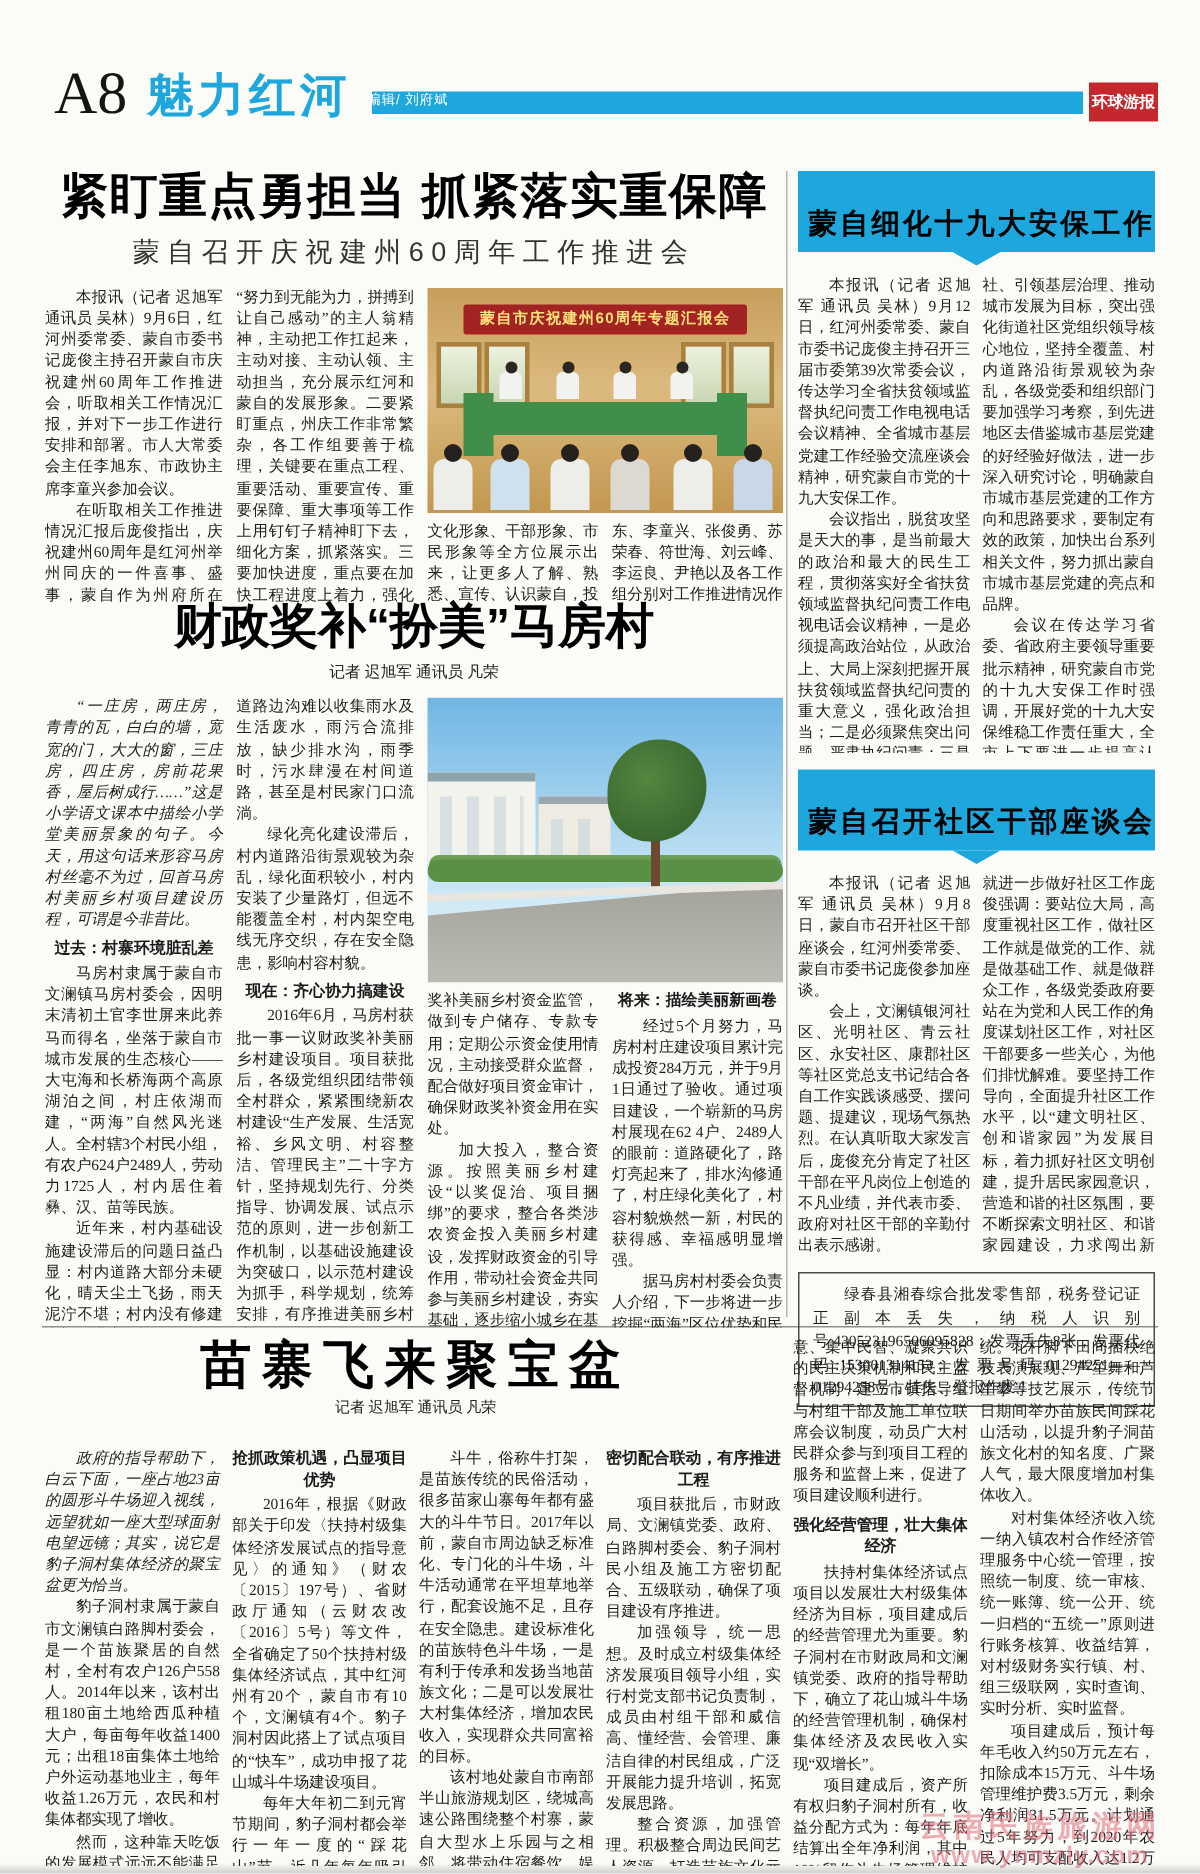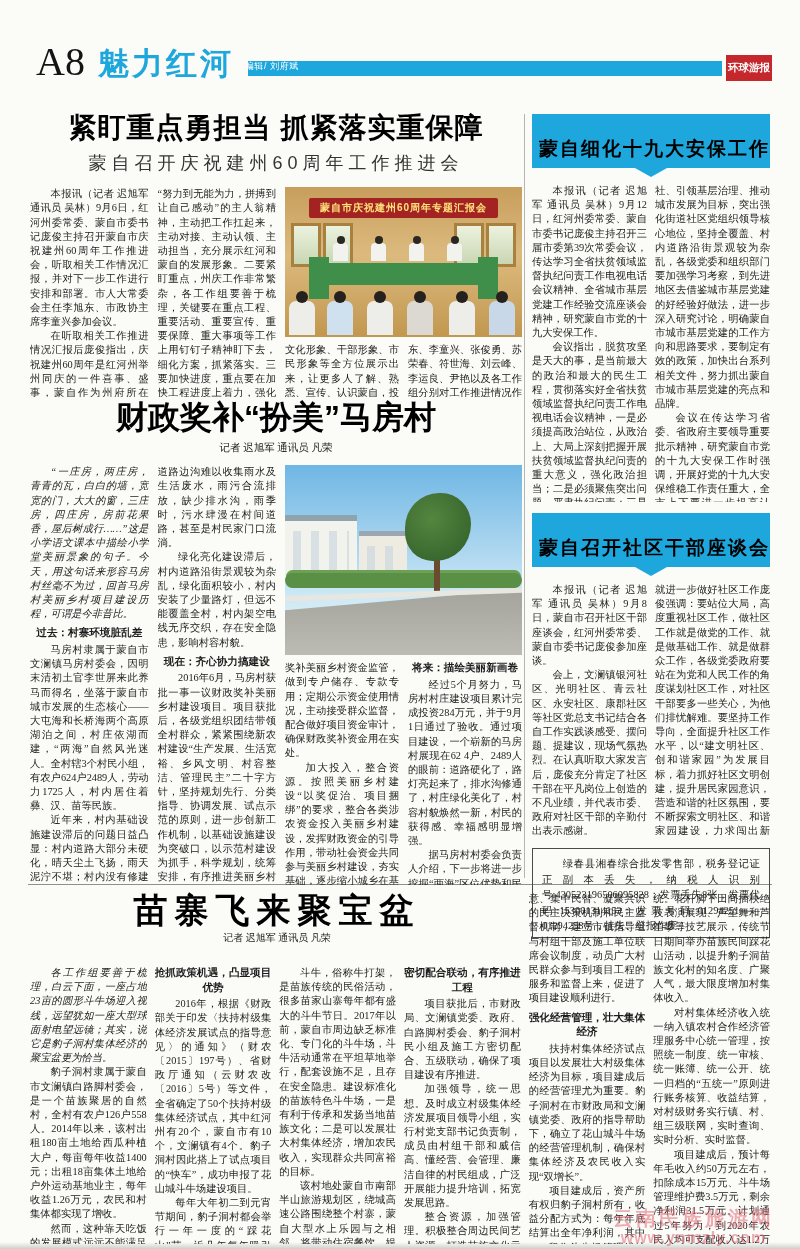--- a/index.html
+++ b/index.html
@@ -25,21 +25,21 @@
   .hline{position:absolute;left:28px;right:28px;top:884px;height:1px;background:#8f8f8c;}
   .pageedge{position:absolute;left:0;right:0;bottom:0;height:7px;
             background:linear-gradient(180deg,rgba(0,0,0,0),rgba(0,0,0,.18));}
   
   .colstxt{font-size:10.3px;line-height:1.38;}
   .sh{font-weight:bold;text-align:center;text-indent:0;margin:5px 0 2px;font-size:10.6px;}
   .lede{font-style:italic;}
   
   .a1{position:absolute;left:30px;top:112px;width:492px;}
   .hl{font-family:"Liberation Sans","DejaVu Sans",sans-serif;font-weight:900;text-align:center;color:#000;}
-  .a1 .hl{font-size:28px;line-height:1.15;letter-spacing:1px;}
+  .a1 .hl{font-size:32px;line-height:1.15;letter-spacing:1px;}
   .a1 .sub{margin-top:7px;font-size:18px;text-align:center;letter-spacing:5px;color:#333;
            font-family:"Liberation Sans",sans-serif;}
   .a1 .cols{display:flex;gap:9px;margin-top:12px;height:210px;overflow:hidden;}
   .a1 .c{flex:1;overflow:hidden;}
   .a1 .right{width:237px;flex:none;display:flex;flex-direction:column;}
   .capcols{display:flex;gap:9px;margin-top:6px;flex:1;overflow:hidden;}
   .capcols .c{flex:1;overflow:hidden;}
   
   .photo1{position:relative;height:150px;overflow:hidden;background:linear-gradient(180deg,#c79e5c,#dcba7e 45%,#c2974f);}
   .banner{position:absolute;top:11px;left:24px;right:24px;height:20px;background:#a32323;border-radius:2px;
@@ -242,21 +242,21 @@
       </div>
     </div>
     <div class="notice">
       <div class="b">绿春县湘春综合批发零售部，税务登记证正副本丢失，纳税人识别号:430523196506095828；发票丢失8张，发票代码:153001314153；发票号码:01294251——01294258号，挂失、登报作废！</div>
     </div>
   </div>
 
   <div class="a3">
     <div class="cols colstxt jus">
       <div class="c shrt">
-        <p class="lede">各工作组要善于梳理，白云下面，一座占地23亩的圆形斗牛场迎入视线，远望犹如一座大型球面射电望远镜；其实，说它是豹子洞村集体经济的聚宝盆更为恰当。</p>
+        <p class="lede">政府的指导帮助下，白云下面，一座占地23亩的圆形斗牛场迎入视线，远望犹如一座大型球面射电望远镜；其实，说它是豹子洞村集体经济的聚宝盆更为恰当。</p>
         <p>豹子洞村隶属于蒙自市文澜镇白路脚村委会，是一个苗族聚居的自然村，全村有农户126户558人。2014年以来，该村出租180亩土地给西瓜种植大户，每亩每年收益1400元；出租18亩集体土地给户外运动基地业主，每年收益1.26万元，农民和村集体都实现了增收。</p>
         <p>然而，这种靠天吃饭的发展模式远远不能满足村民增收致富的需求。村干部群众一直在琢磨：如何把苗家民族特色转化为经济优势？</p>
       </div>
       <div class="c shrt">
         <div class="sh" style="margin-top:0">抢抓政策机遇，凸显项目优势</div>
         <p>2016年，根据《财政部关于印发〈扶持村级集体经济发展试点的指导意见〉的通知》（财农〔2015〕197号）、省财政厅通知（云财农改〔2016〕5号）等文件，全省确定了50个扶持村级集体经济试点，其中红河州有20个，蒙自市有10个，文澜镇有4个。豹子洞村因此搭上了试点项目的“快车”，成功申报了花山城斗牛场建设项目。</p>
         <p>每年大年初二到元宵节期间，豹子洞村都会举行一年一度的“踩花山”节，近几年每年吸引数万人参加，豹子洞村成了远近闻名的“花山城”，人们更希望把苗族斗牛活动纳入花山节特色项目中来。</p>
       </div>
       <div class="c shrt">
         <p>斗牛，俗称牛打架，是苗族传统的民俗活动，很多苗家山寨每年都有盛大的斗牛节日。2017年以前，蒙自市周边缺乏标准化、专门化的斗牛场，斗牛活动通常在平坦草地举行，配套设施不足，且存在安全隐患。建设标准化的苗族特色斗牛场，一是有利于传承和发扬当地苗族文化；二是可以发展壮大村集体经济，增加农民收入，实现群众共同富裕的目标。</p>

